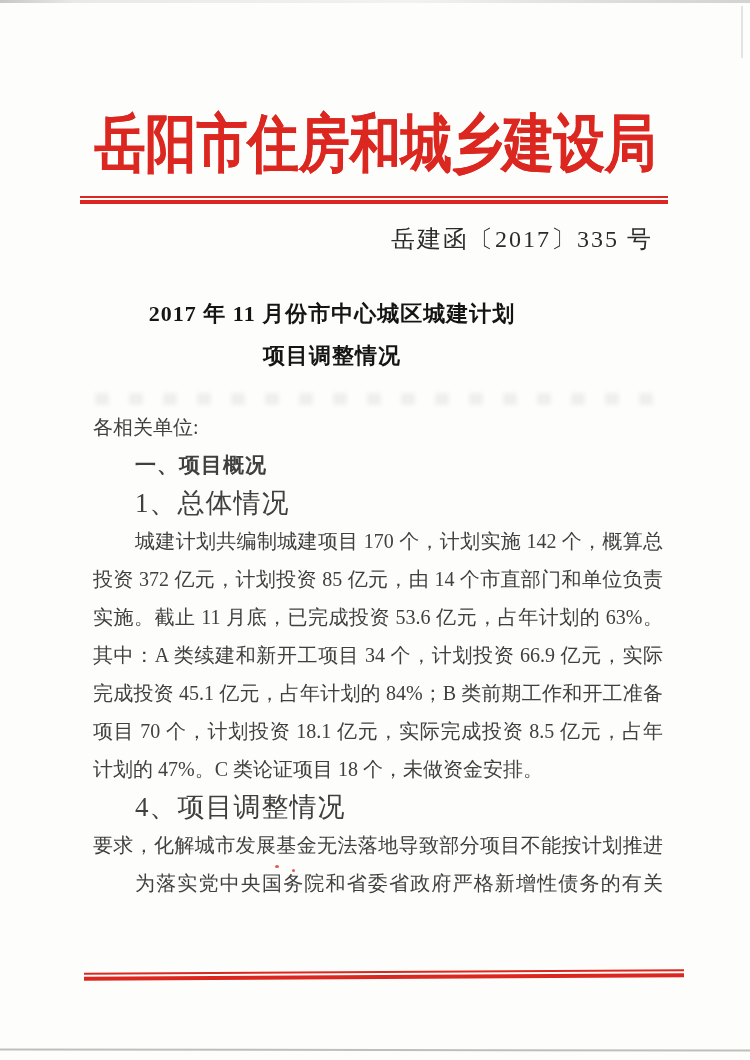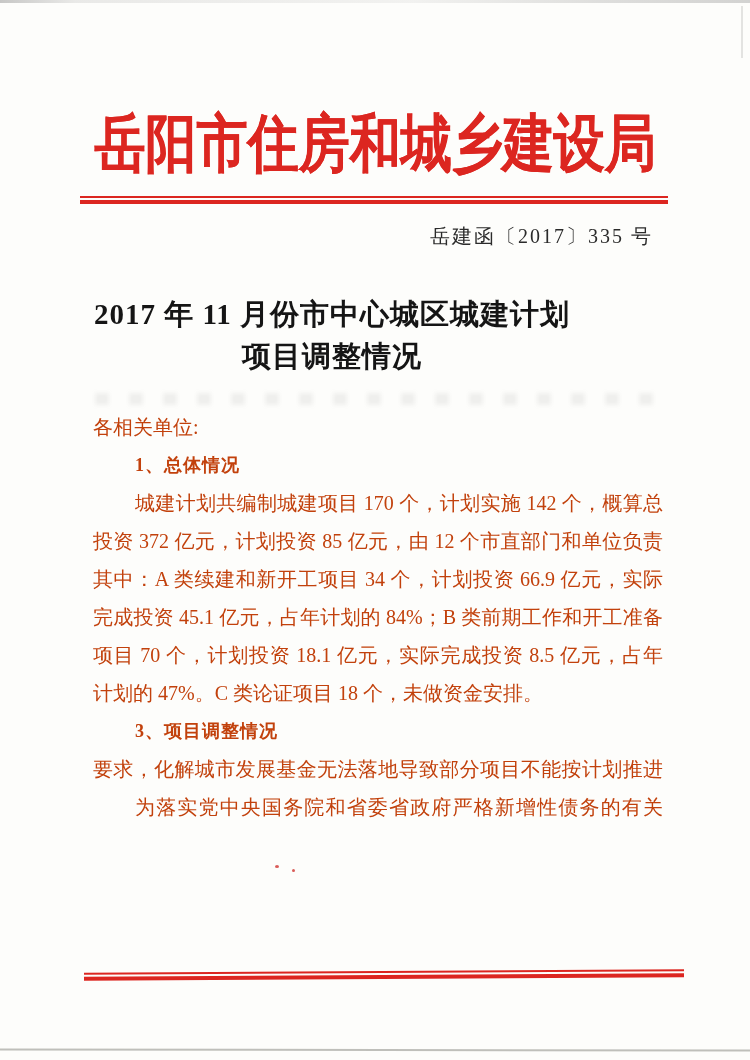--- a/index.html
+++ b/index.html
@@ -65,43 +65,43 @@
     position: absolute; left: 84px; top: 971px; width: 600px;
     transform: rotate(-0.35deg);
   }
   .rule .band-thin  { height: 2px; background: var(--red, #dc2620); }
   .rule .band-gap   { height: 2px; background: transparent; }
   .rule .band-thick { height: 4px; background: var(--red, #dc2620); }
 
   
   .doc-number {
     position: absolute; top: 223px; right: 97px;
-    font-size: 20px;
+    font-size: 24px;
     letter-spacing: 2px;
     color: #2b2b2b;
     white-space: nowrap;
   }
 
   
   .title {
     position: absolute; top: 293px; left: 0;
     width: 664px;
     text-align: center;
-    font-size: 29px;
+    font-size: 22px;
     font-weight: bold;
     line-height: 42px;
     letter-spacing: 1px;
     color: #151515;
   }
 
   
   .body-text {
     position: absolute; top: 408px; left: 93px;
     width: 570px;
-    color: #c2410c;
+    color: #404040;
   }
   .line {
     height: 38px;
     line-height: 38px;
     font-size: 20px;
     white-space: nowrap;
   }
   .line.indent { text-indent: 42px; }
   .line.justify {
     white-space: normal;
@@ -109,22 +109,22 @@
     text-align-last: justify;
     overflow: hidden;
   }
   .line.heading {
     font-weight: bold;
     font-size: 21px;
     font-family: "Liberation Sans", "DejaVu Sans", sans-serif;
     letter-spacing: 1px;
   }
   .line.subheading {
-    font-weight: bold;
-    font-size: 18px;
+    font-weight: normal;
+    font-size: 27px;
     letter-spacing: 1px;
   }
 </style>
 </head>
 <body>
 
 <div class="page">
 
   <div class="scan-top"></div>
   <div class="scan-right-tick"></div>
@@ -143,28 +143,30 @@
 
   <div class="doc-number">岳建函〔2017〕335 号</div>
 
   <div class="title">
     <div>2017 年 11 月份市中心城区城建计划</div>
     <div>项目调整情况</div>
   </div>
 
   <div class="body-text">
     <div class="line">各相关单位:</div>
+    <div class="line indent heading">一、项目概况</div>
     <div class="line indent subheading">1、总体情况</div>
     <div class="line indent justify">城建计划共编制城建项目 170 个，计划实施 142 个，概算总</div>
-    <div class="line justify">投资 372 亿元，计划投资 85 亿元，由 12 个市直部门和单位负责</div>
+    <div class="line justify">投资 372 亿元，计划投资 85 亿元，由 14 个市直部门和单位负责</div>
+    <div class="line justify">实施。截止 11 月底，已完成投资 53.6 亿元，占年计划的 63%。</div>
     <div class="line justify">其中：A 类续建和新开工项目 34 个，计划投资 66.9 亿元，实际</div>
     <div class="line justify">完成投资 45.1 亿元，占年计划的 84%；B 类前期工作和开工准备</div>
     <div class="line justify">项目 70 个，计划投资 18.1 亿元，实际完成投资 8.5 亿元，占年</div>
     <div class="line">计划的 47%。C 类论证项目 18 个，未做资金安排。</div>
-    <div class="line indent subheading">3、项目调整情况</div>
+    <div class="line indent subheading">4、项目调整情况</div>
     <div class="line justify">要求，化解城市发展基金无法落地导致部分项目不能按计划推进</div>
     <div class="line indent justify">为落实党中央国务院和省委省政府严格新增性债务的有关</div>
   </div>
 
   <div class="rule rule-bottom">
     <div class="band-thin"></div>
     <div class="band-gap"></div>
     <div class="band-thick"></div>
   </div>
 

